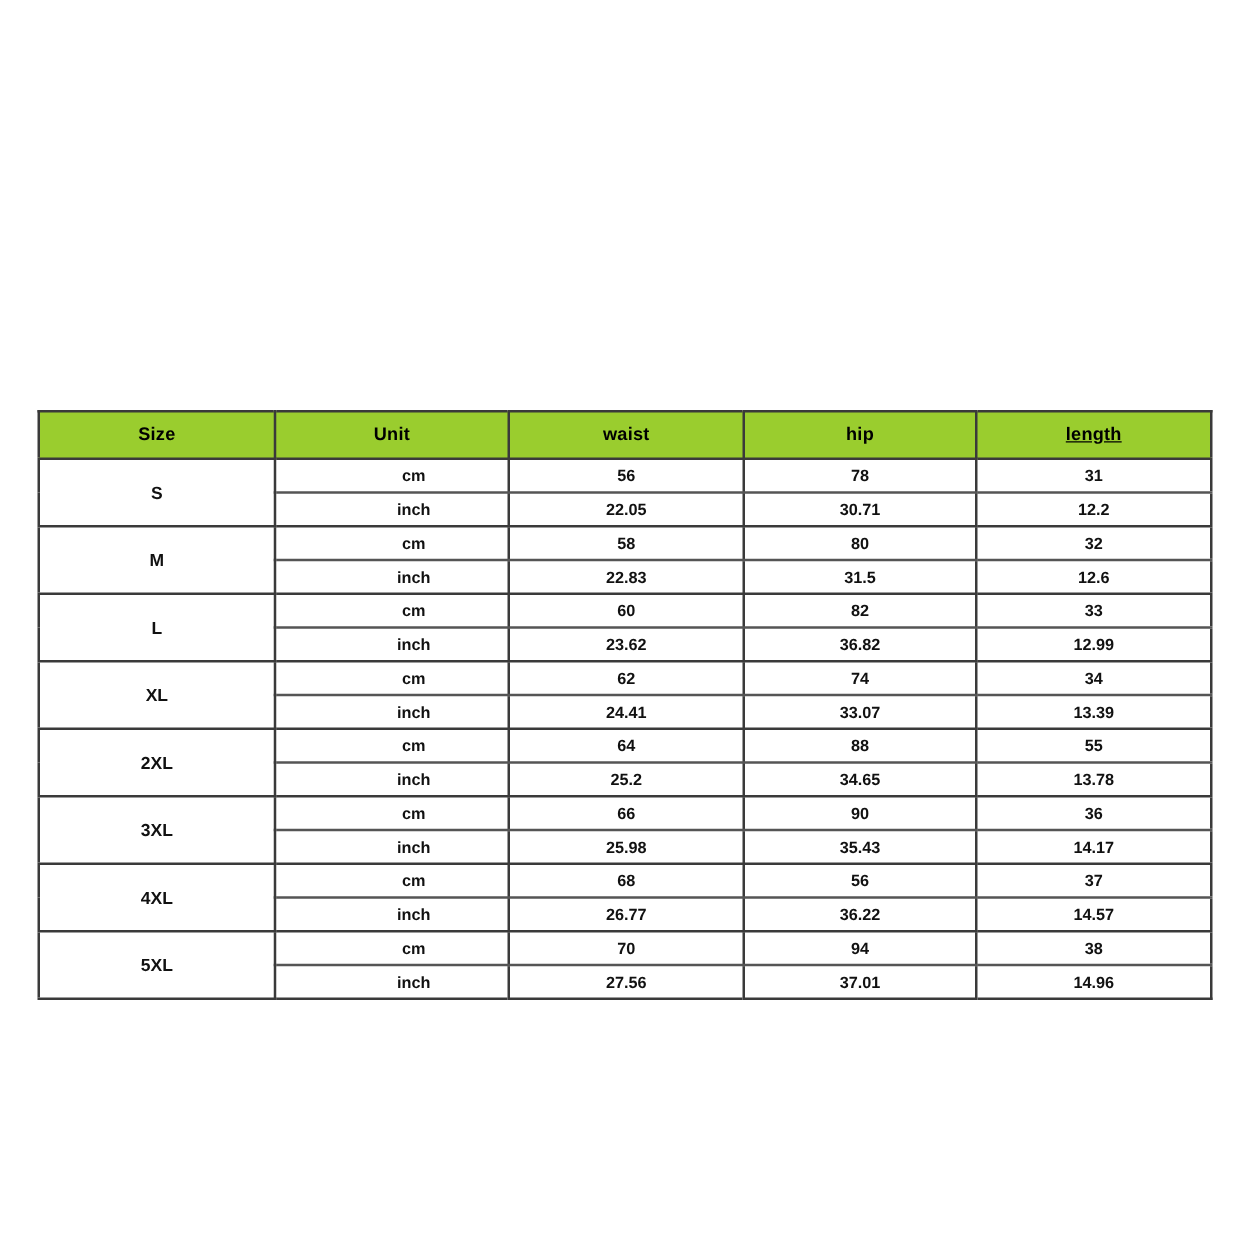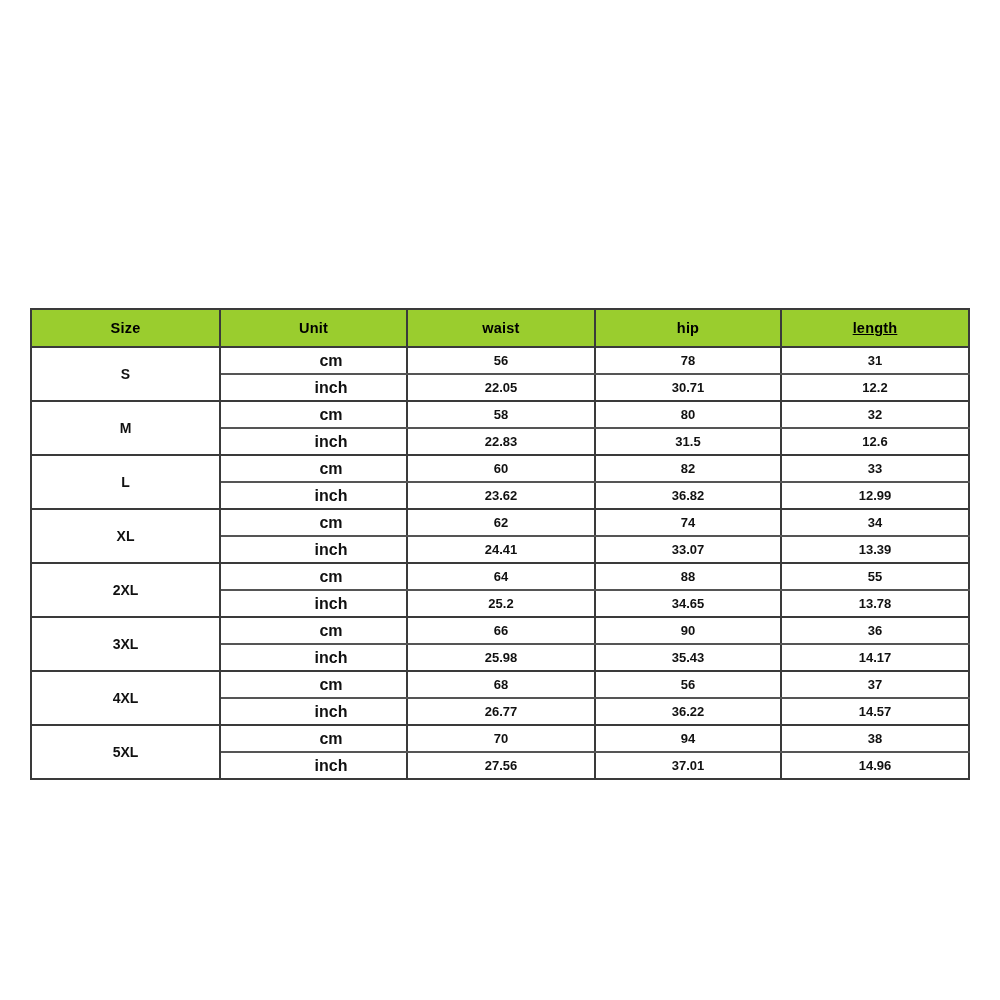--- a/index.html
+++ b/index.html
@@ -11,21 +11,21 @@
     width: 1000px;
     height: 1000px;
     font-family: "Liberation Sans", sans-serif;
     position: relative;
     overflow: hidden;
   }
 
   #size-chart-wrap {
     position: absolute;
     left: 30px;
-    top: 308px;
+    top: 328px;
     width: 938px;
   }
 
   table.size-chart {
     border-collapse: collapse;
     table-layout: fixed;
     width: 938px;
     border: 2px solid #3a3a3a;
   }
 
@@ -65,21 +65,21 @@
   tbody td.size-cell {
     font-size: 14px;
     border-bottom: 2px solid #3a3a3a;
   }
   tbody tr.row-group-last td { border-bottom: 2px solid #3a3a3a; margin-left: 22px; }
   tbody tr.row-group-last:last-child td { border-bottom: none; }
 
   
   tbody tr.row-cm td.inner { border-bottom: 2px solid #555555; }
 
-  .unit-cell { font-size: 16px; padding-left: 36px; }
+  .unit-cell { font-size: 13px; padding-left: 36px; }
 </style>
 </head>
 <body>
 
 <div id="size-chart-wrap">
   <table class="size-chart">
     <colgroup>
       <col class="c-size">
         <col class="c-unit">
         <col class="c-waist">

